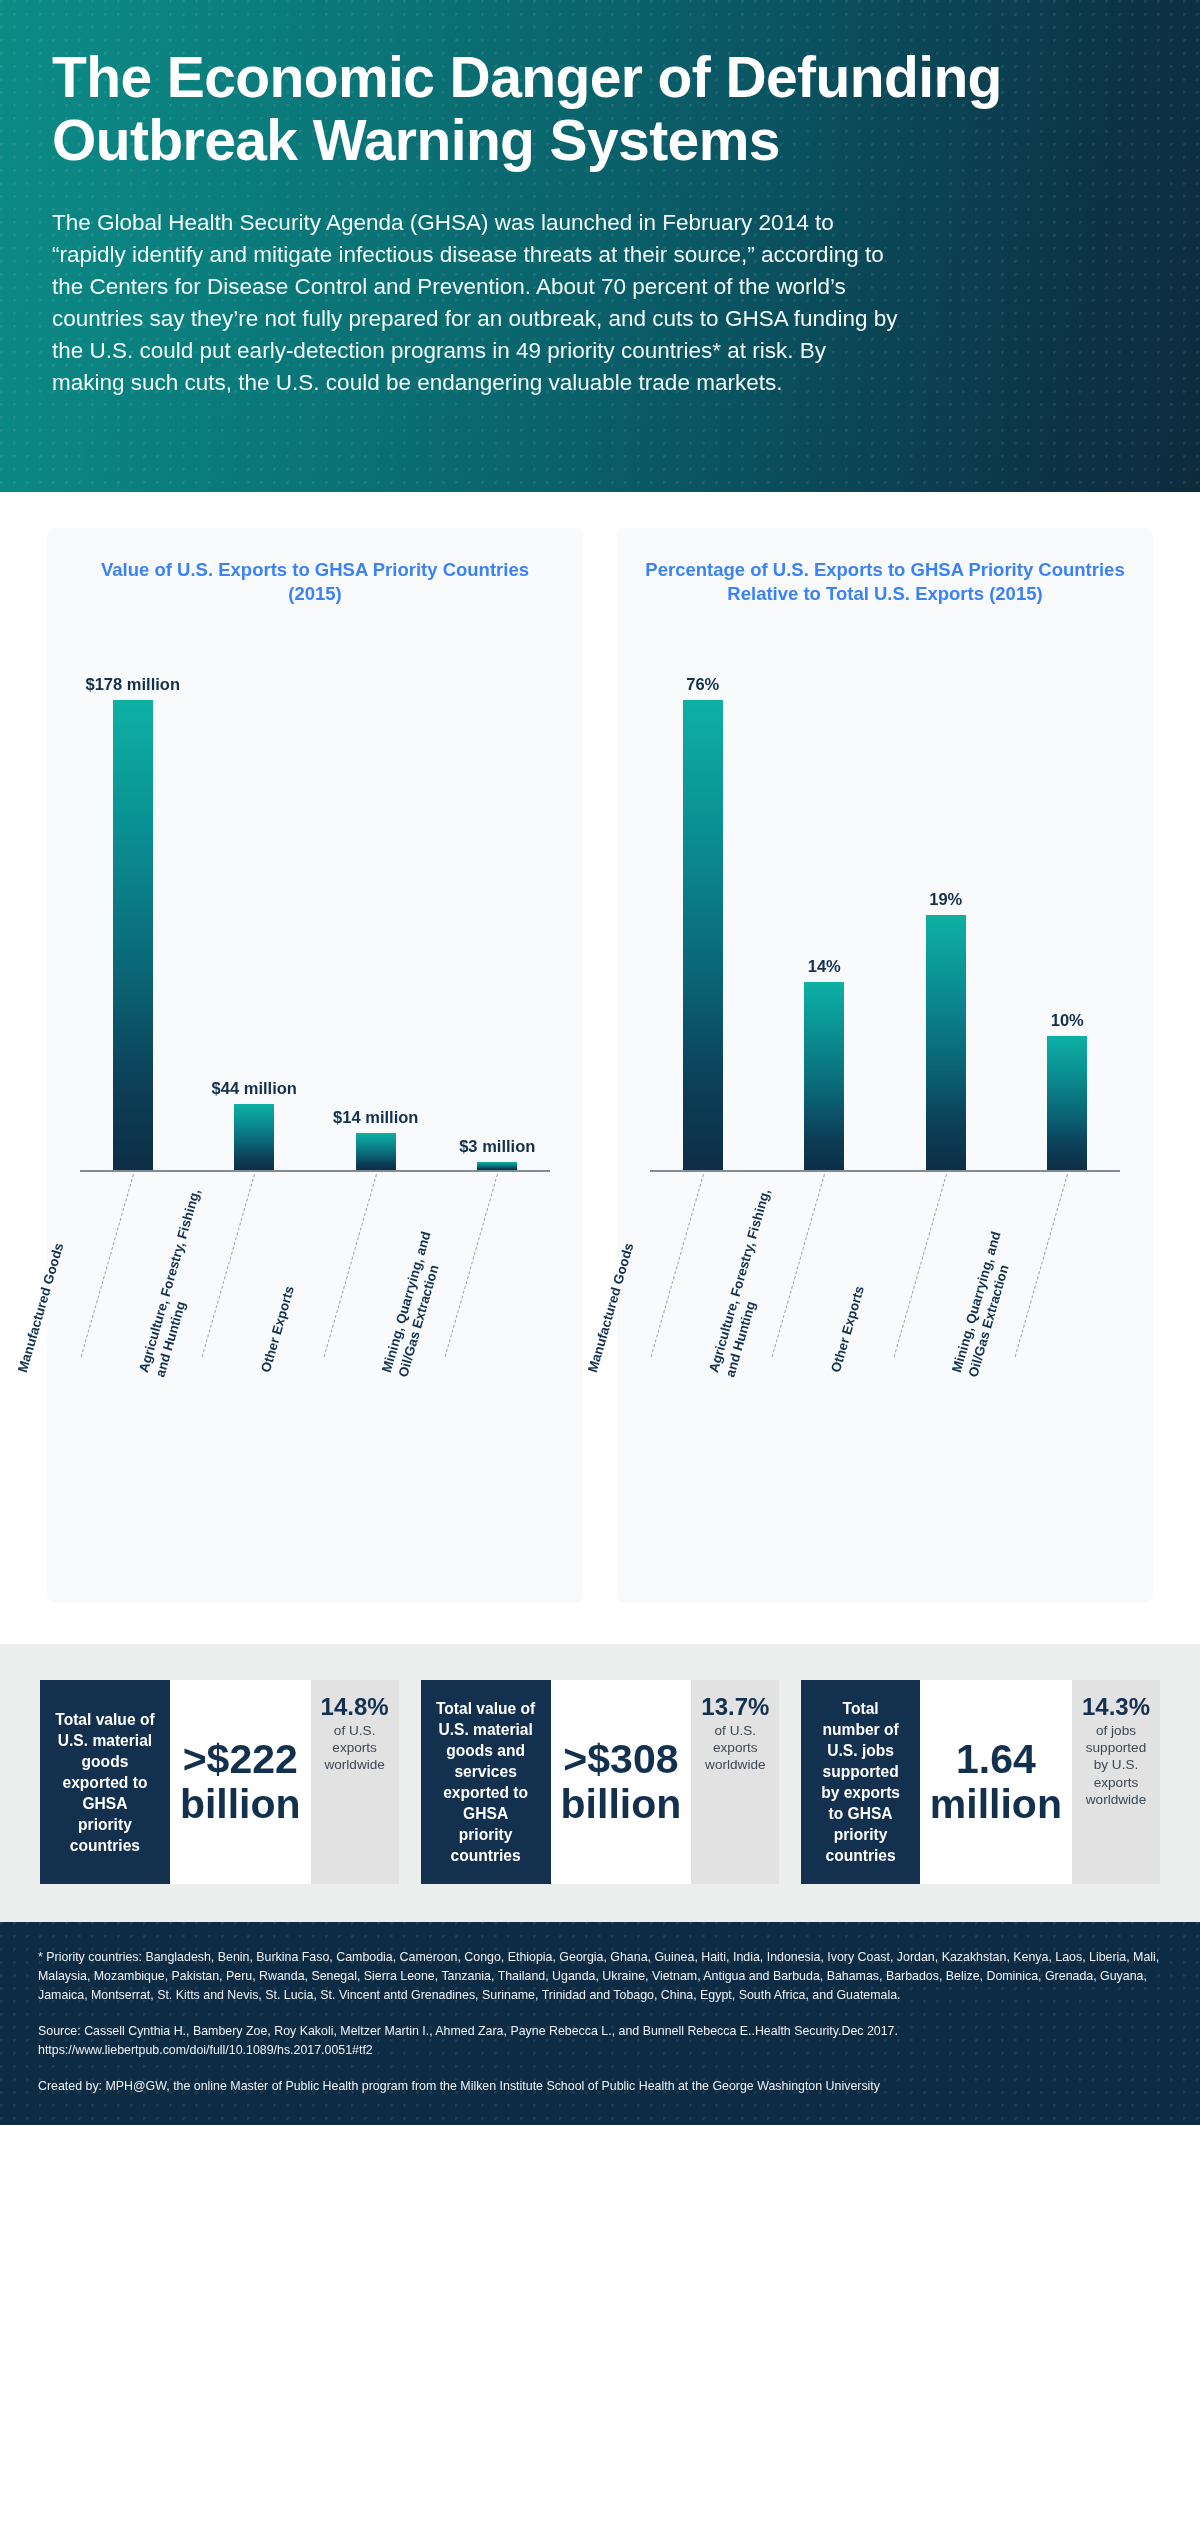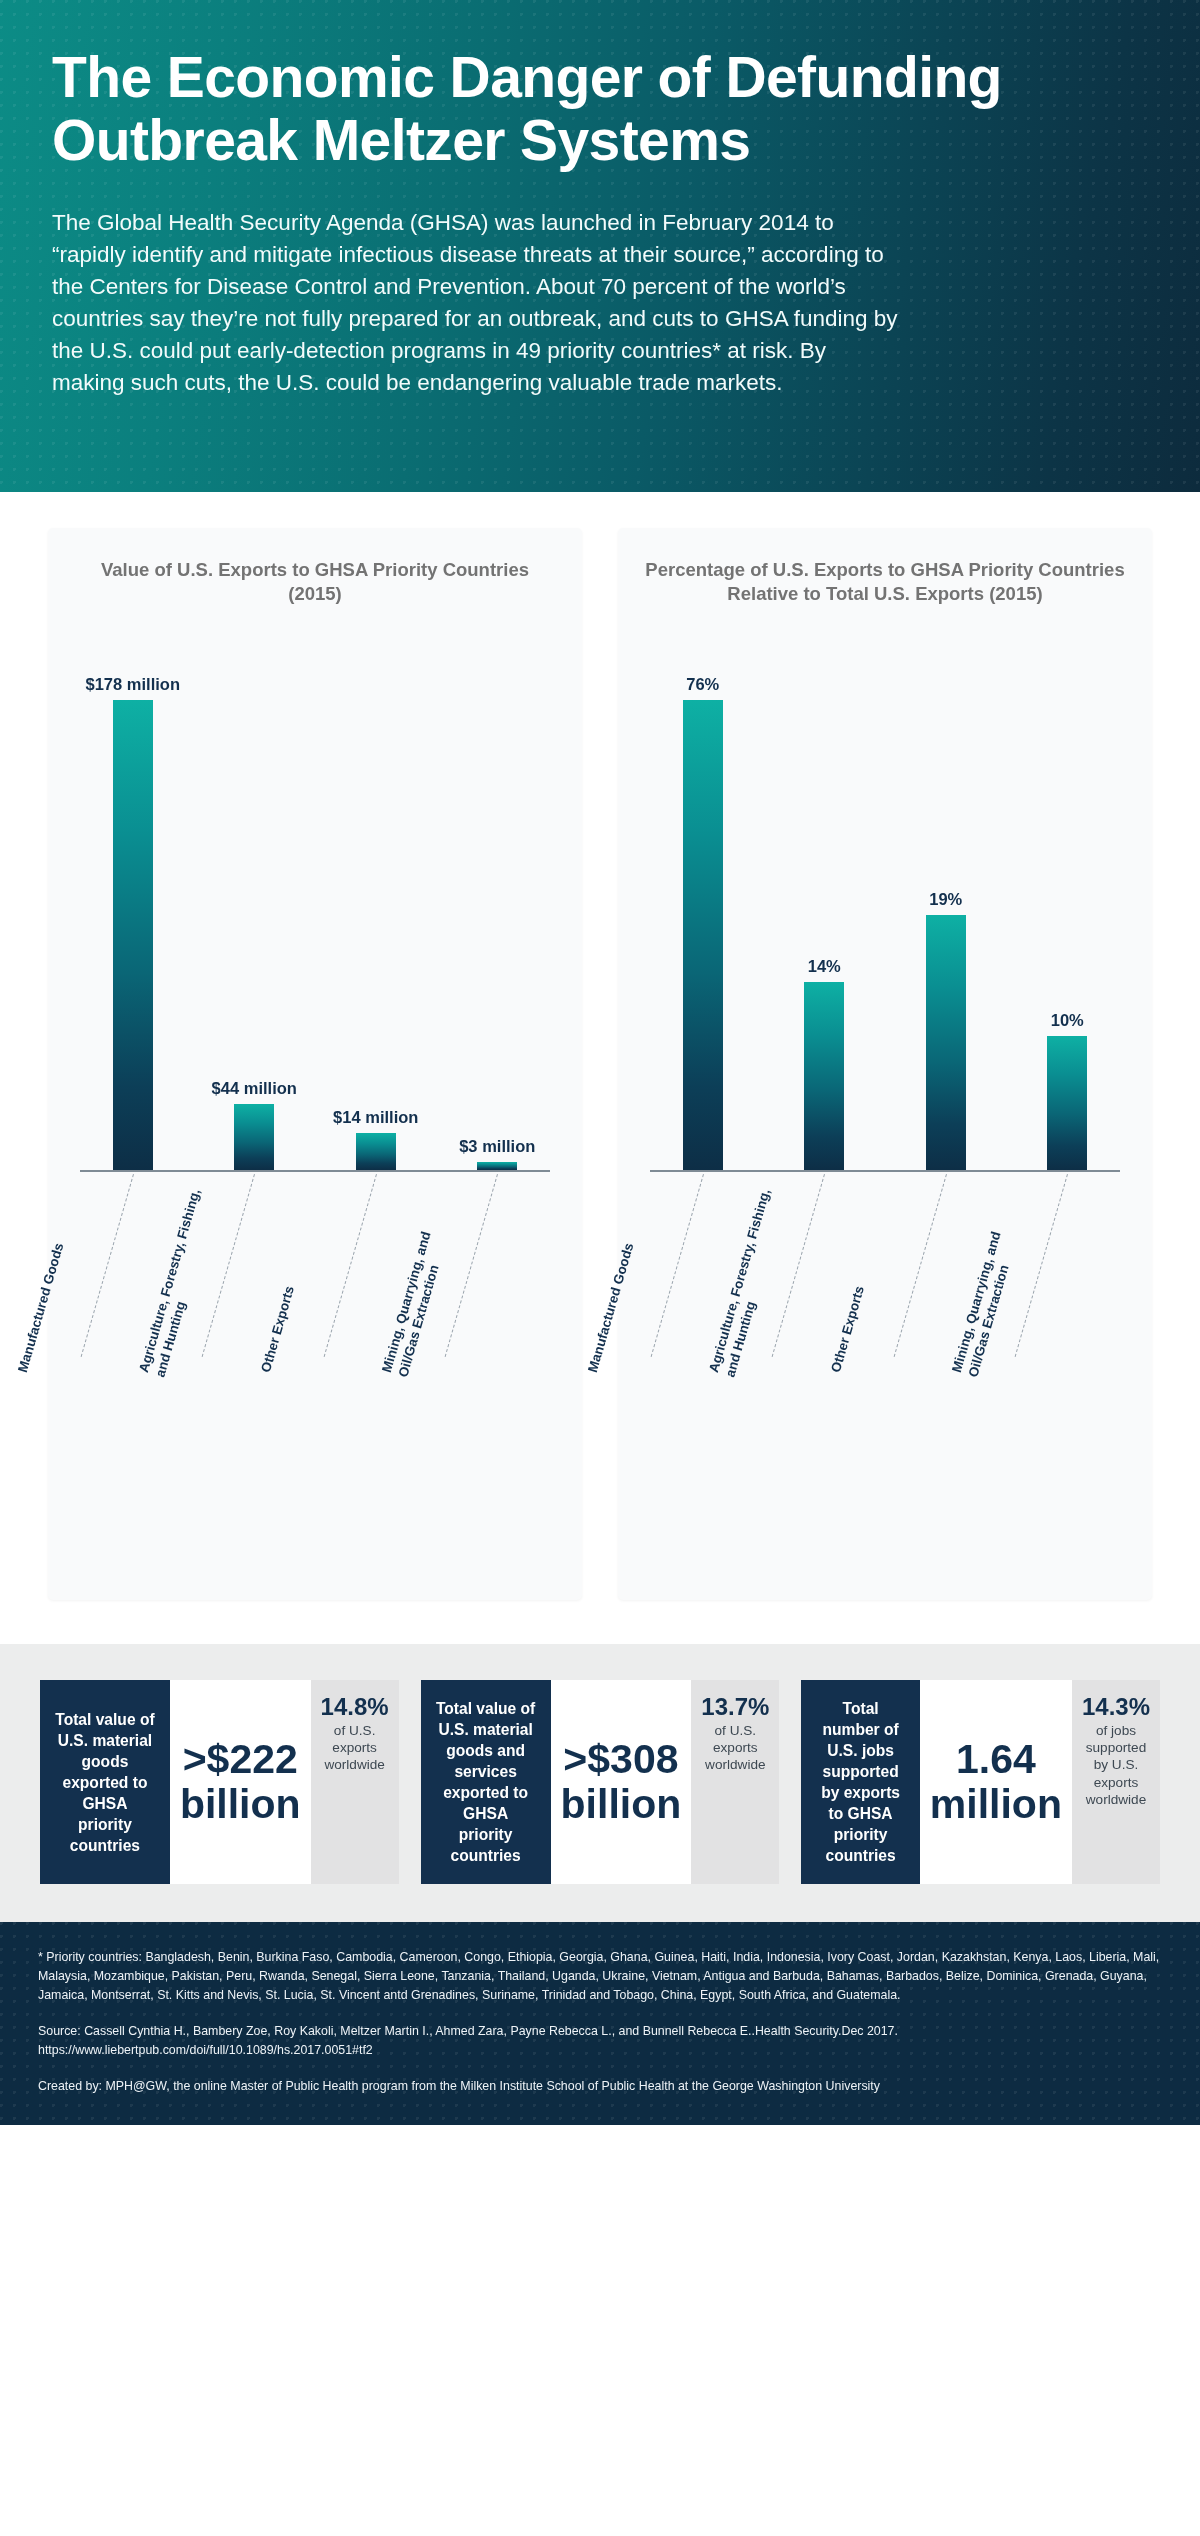--- a/index.html
+++ b/index.html
@@ -50,21 +50,21 @@
     background:#f9fafb;
     border-radius:5px;
     flex:1 1 0;
     padding:30px 24px 20px 24px;
     box-shadow:0 1px 3px rgba(0,0,0,0.05);
     display:flex;
     flex-direction:column;
   }
   .chart-title {
     text-align:center;
-    color:#737373;
+    color:#3b82f6;
     font-weight:700;
     font-size:18.5px;
     line-height:1.32;
     margin-bottom:8px;
     min-height:74px;
   }
   .plot {
     position:relative;
     height:930px;
     margin-top:10px;
@@ -202,21 +202,21 @@
   .footer .block { margin-bottom:17px; }
   .footer .block:last-child { margin-bottom:0; }
   .footer .link { color:#eef3f7; }
 </style>
 </head>
 <body>
 
 <div class="page">
 
   <div class="header">
-    <h1>The Economic Danger of Defunding Outbreak Meltzer Systems</h1>
+    <h1>The Economic Danger of Defunding Outbreak Warning Systems</h1>
     <p>The Global Health Security Agenda (GHSA) was launched in February 2014 to “rapidly identify and mitigate infectious disease threats at their source,” according to the Centers for Disease Control and Prevention. About 70 percent of the world’s countries say they’re not fully prepared for an outbreak, and cuts to GHSA funding by the U.S. could put early-detection programs in 49 priority countries* at risk. By making such cuts, the U.S. could be endangering valuable trade markets.</p>
   </div>
 
   <div class="charts-wrap">
 
     <div class="chart-card">
       <div class="chart-title">Value of U.S. Exports to GHSA Priority Countries (2015)</div>
       <div class="plot">
         <div class="plot-inner" id="plot0">
             <div class="axis-line" style="top: 520px;"></div>

